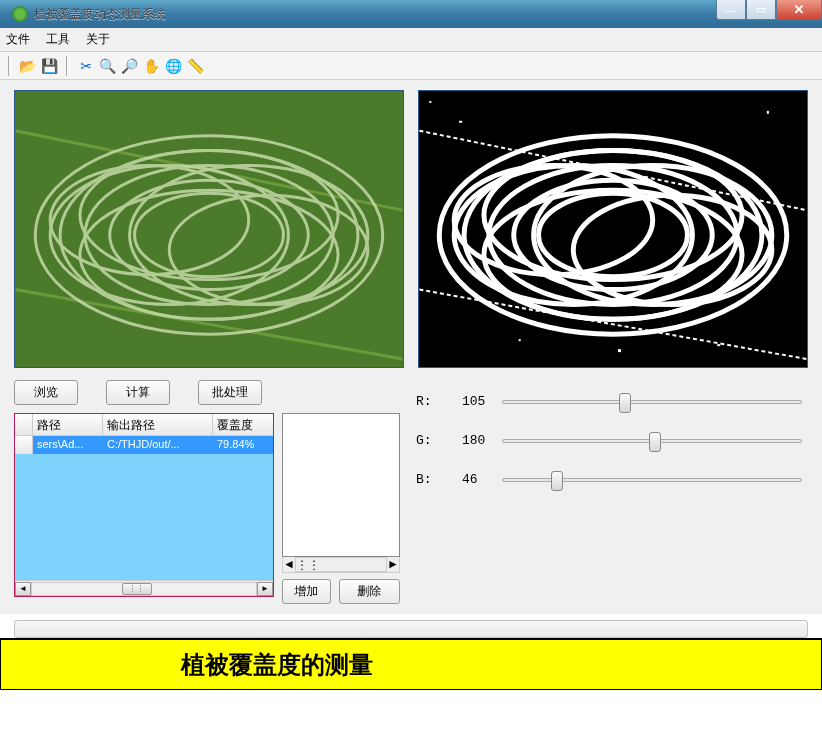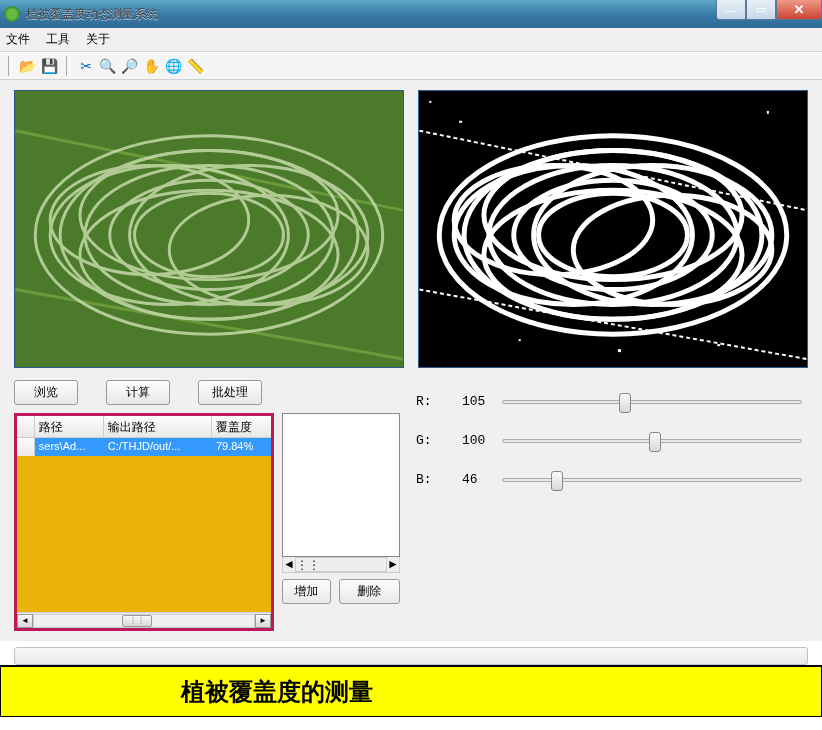--- a/index.html
+++ b/index.html
@@ -1,18 +1,18 @@
 <!DOCTYPE html>
 <html><head>
 <meta charset="utf-8">
 <style>
 * { box-sizing: border-box; margin: 0; padding: 0; }
 body { font-family: "Microsoft YaHei", SimSun, sans-serif; font-size: 12px; background: #fff; width: 822px; height: 730px; overflow: hidden; }
 
-.titlebar { height: 28px; background: linear-gradient(#5fa8c8, #3a7ba8 50%, #2e6b95); display: flex; align-items: center; padding: 0 4px; color: #fff; position: relative; }
+.titlebar { height: 28px; background: linear-gradient(#5fa8c8, #3a7ba8 50%, #2e6b95); display: flex; align-items: center; padding: 0 12px; color: #fff; position: relative; }
 .titlebar .icon { width: 16px; height: 16px; background: radial-gradient(circle, #6b4 40%, #383 70%); border-radius: 50%; margin-right: 6px; }
 .titlebar .title { font-size: 12px; color: #3c3c3c; text-shadow: 0 1px #cde; }
 .win-btns { position: absolute; right: 0; top: 0; display: flex; }
 .win-btn { width: 30px; height: 20px; background: linear-gradient(#e8f0f8, #c8d8e8); border: 1px solid #5a7a9a; border-top: none; display: flex; align-items: center; justify-content: center; font-size: 11px; }
 .win-btn.min { border-radius: 0 0 0 3px; }
 .win-btn.max { }
 .win-btn.close { background: linear-gradient(#e98, #c43); border-radius: 0 0 3px 0; width: 46px; color: #fff; font-weight: bold; font-size: 13px; }
 
 .menubar { height: 24px; background: #f0f0f0; border-bottom: 1px solid #d0d0d0; display: flex; align-items: center; padding: 0 6px; gap: 16px; }
 .menubar span { cursor: default; }
@@ -26,28 +26,28 @@
 .img-panel { width: 390px; height: 278px; border: 1px solid #2a5a8a; background: #4a7a2a; position: relative; overflow: hidden; }
 .img-panel.right { background: #000; }
 .crop-svg { width: 100%; height: 100%; position:absolute; top:0; left:0; }
 
 .controls-row { display: flex; gap: 14px; }
 .left-col { width: 388px; }
 .btn-row { display: flex; gap: 28px; margin-bottom: 8px; }
 .btn { background: linear-gradient(#fdfdfd, #e8e8e8); border: 1px solid #999; border-radius: 3px; padding: 3px 0; width: 64px; text-align: center; cursor: pointer; font-size: 12px; }
 
 .table-preview-row { display: flex; gap: 8px; }
-.table-wrap { width: 260px; height: 218px; border: 3px solid #be185d; background: #fff; position: relative; display:flex; flex-direction:column; }
+.table-wrap { width: 260px; height: 184px; border: 1px solid #be185d; background: #fff; position: relative; display:flex; flex-direction:column; }
 .table-head { display: flex; background: linear-gradient(#fdfdfd, #e8e8e8); border-bottom: 1px solid #ccc; height: 22px; }
 .th { padding: 3px 4px; border-right: 1px solid #ccc; font-size: 12px; overflow: hidden; white-space:nowrap; }
 .th1 { width: 18px; }
 .th2 { width: 70px; }
 .th3 { width: 110px; }
 .th4 { width: 60px; border-right: none; }
-.table-body { flex:1; background: #eab308; overflow: hidden; }
+.table-body { flex:1; background: #7dd3fc; overflow: hidden; }
 .tr { display: flex; height: 18px; font-size: 11px; }
 .tr.sel { background: #3399ff; color: #fff; }
 .td { padding: 2px 4px; overflow: hidden; white-space: nowrap; }
 .hscroll { height: 16px; background: #eee; border-top: 1px solid #ccc; display:flex; align-items:center; }
 .hscroll .track { flex:1; height: 14px; background: #f0f0f0; border: 1px solid #ccc; position:relative; }
 .hscroll .thumb { position:absolute; left: 40%; width: 30px; top:0; bottom:0; background: linear-gradient(#f8f8f8,#d8d8d8); border:1px solid #999; border-radius:2px; display:flex; align-items:center; justify-content:center; font-size:8px; color:#666; }
 .hscroll .arr { width: 16px; height: 14px; background: linear-gradient(#f8f8f8,#d8d8d8); border:1px solid #999; display:flex; align-items:center; justify-content:center; font-size:8px; }
 
 .preview-col { width: 118px; display:flex; flex-direction:column; }
 .preview { width: 118px; height: 144px; border: 1px solid #888; background: #fff; }
@@ -201,21 +201,21 @@
     <div class="sliders">
       <div class="slider-row">
         <span class="slider-label">R:</span>
         <span class="slider-val">105</span>
         <div class="slider-track">
             <div class="slider-thumb" style="left:41%"></div>
           </div>
       </div>
       <div class="slider-row">
         <span class="slider-label">G:</span>
-        <span class="slider-val">100</span>
+        <span class="slider-val">180</span>
         <div class="slider-track">
             <div class="slider-thumb" style="left:51%"></div>
           </div>
       </div>
       <div class="slider-row">
         <span class="slider-label">B:</span>
         <span class="slider-val">46</span>
         <div class="slider-track">
             <div class="slider-thumb" style="left:18%"></div>
           </div>

